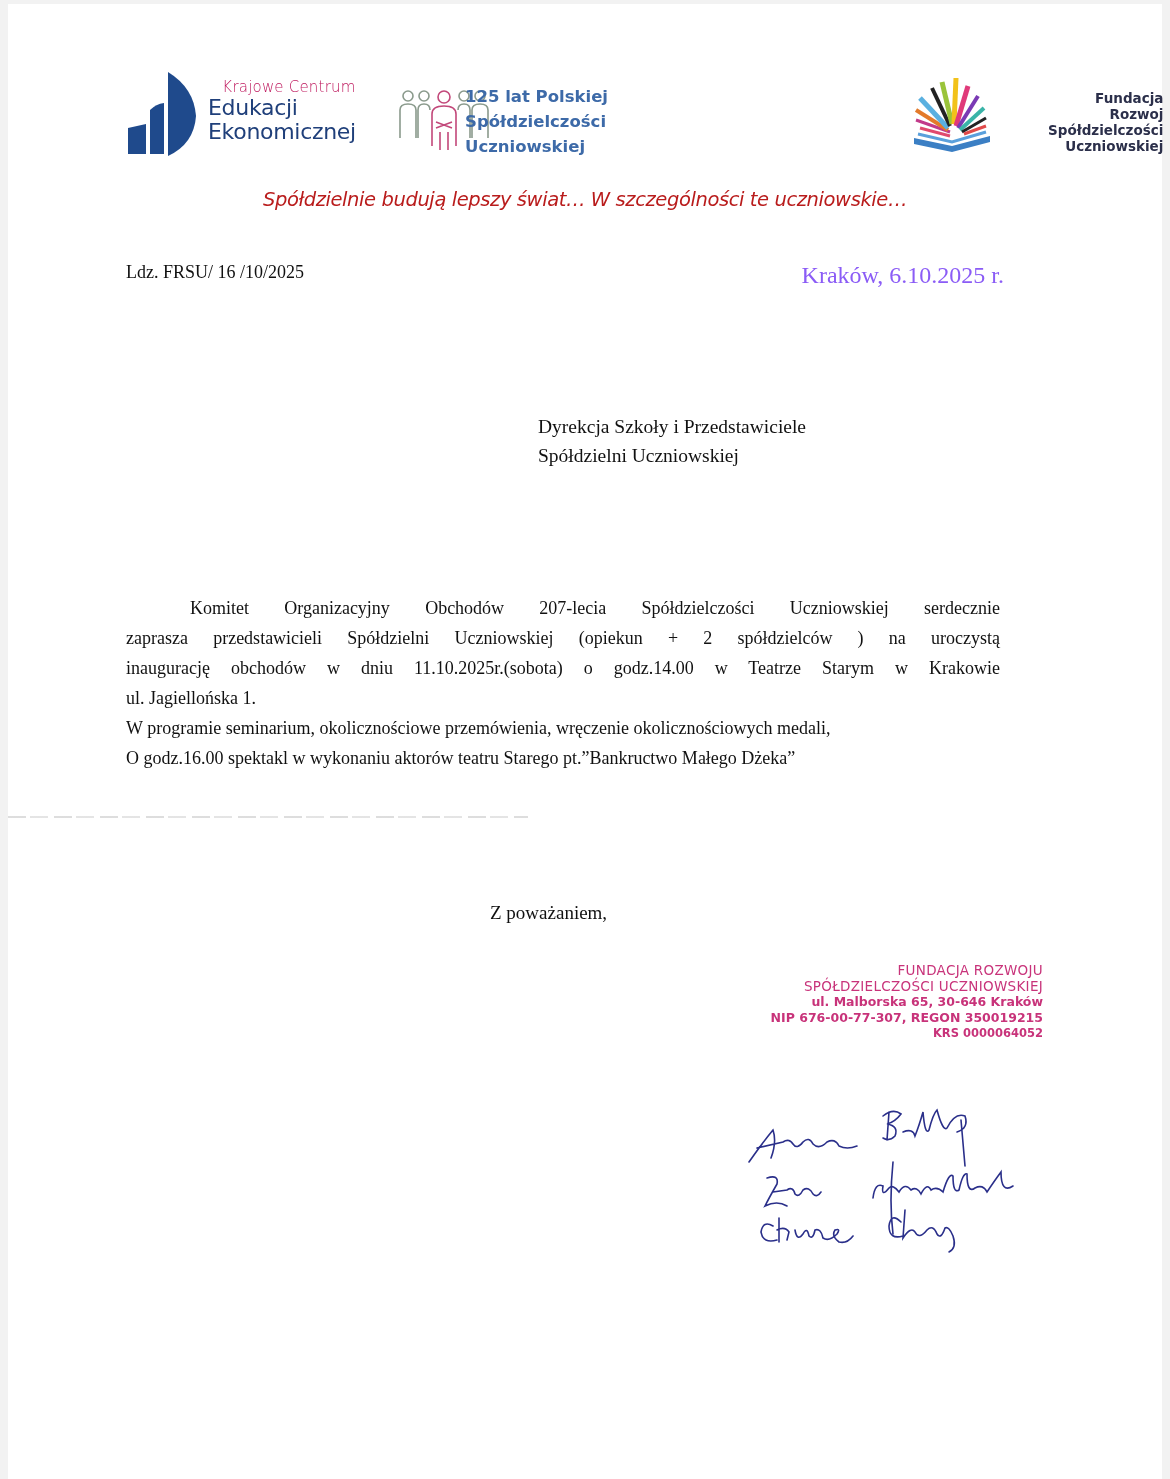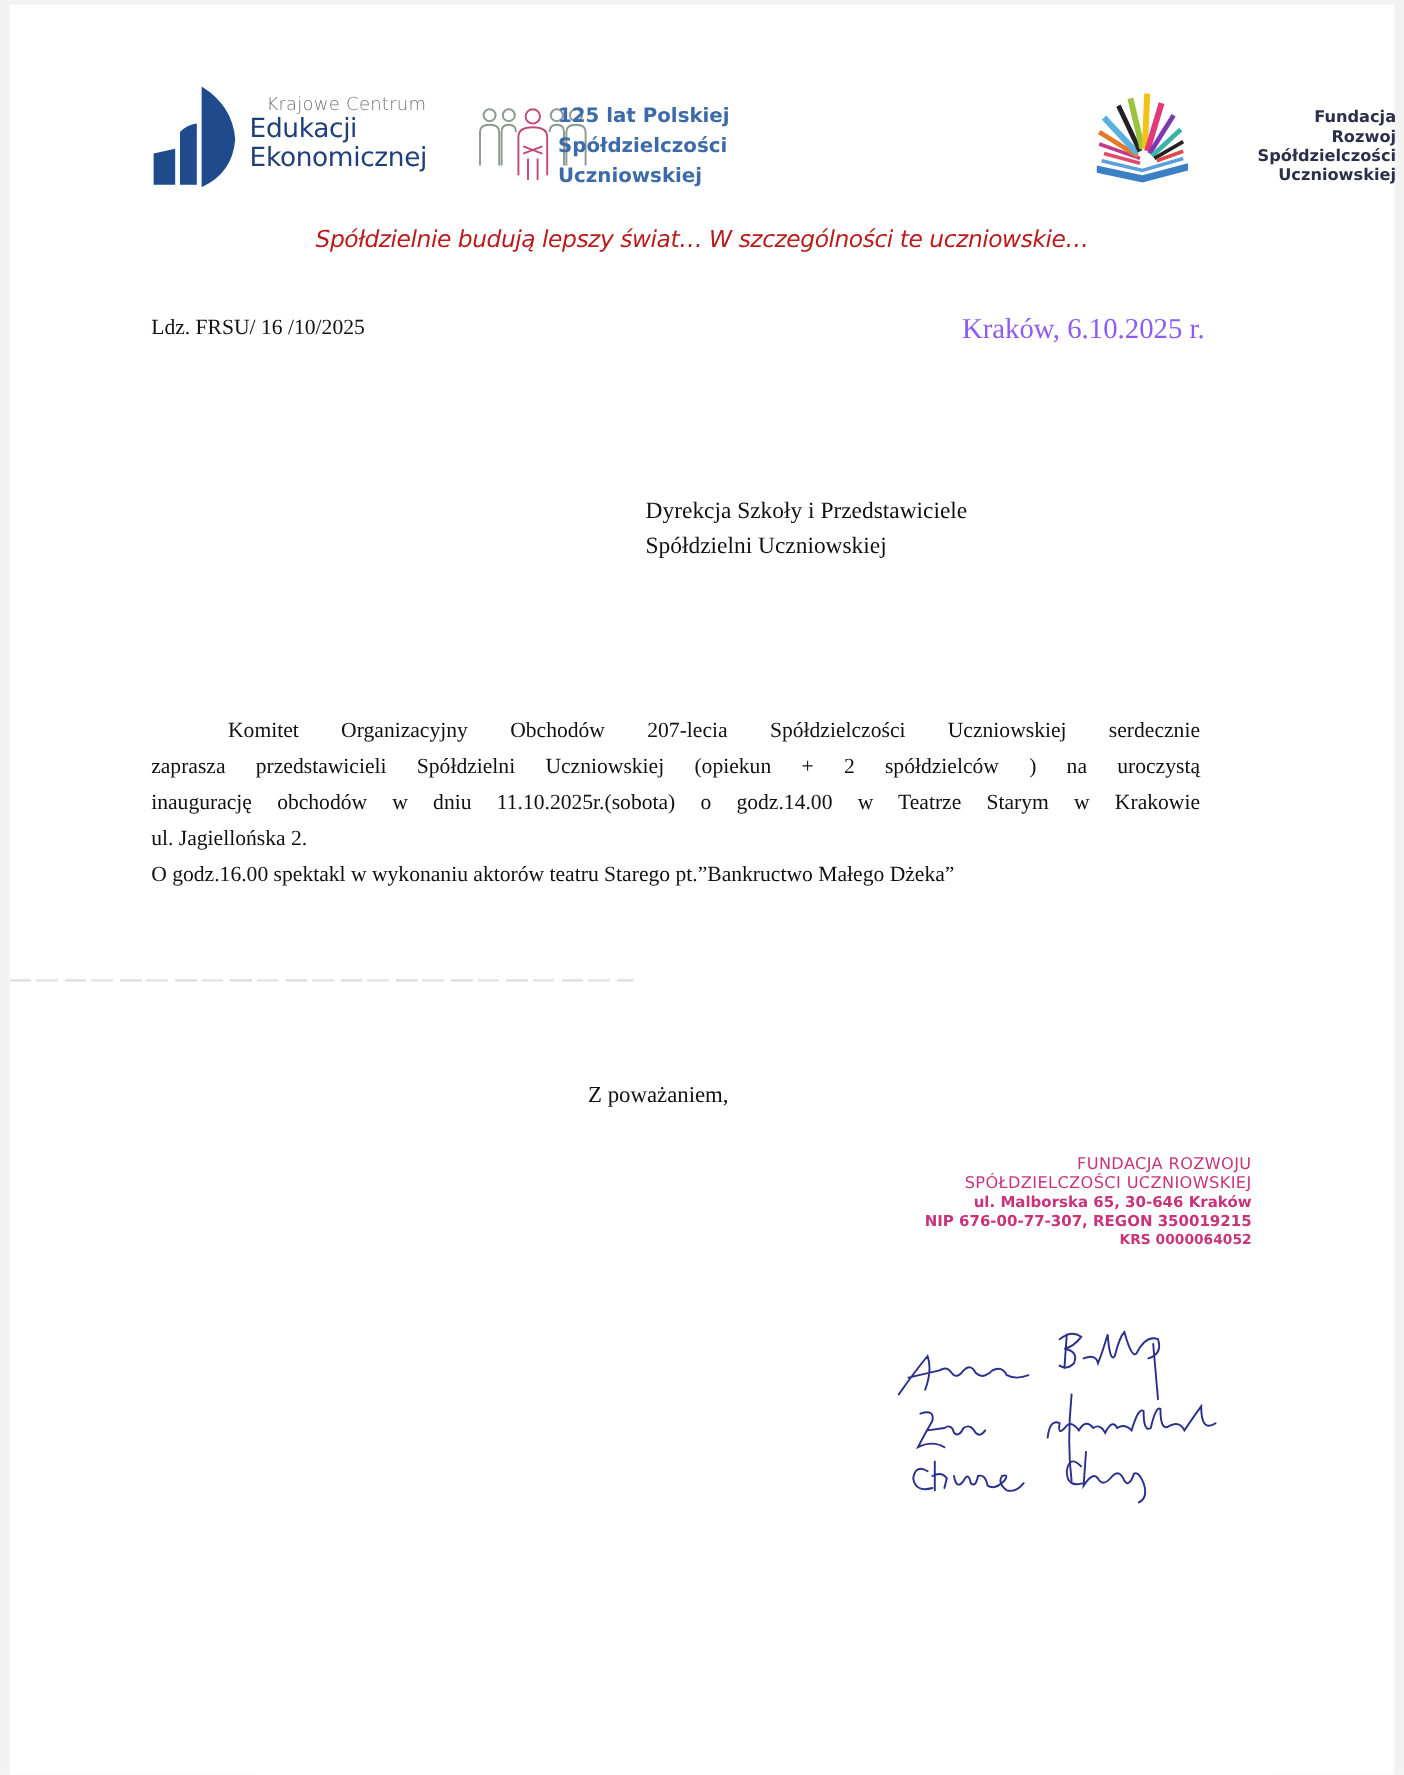--- a/index.html
+++ b/index.html
@@ -8,21 +8,21 @@
     font-family: "Liberation Serif", serif;
   }
   .page {
     position: absolute; left: 8px; top: 4px; width: 1154px; height: 1475px; background: #ffffff;
   }
   .abs { position: absolute; }
 
   
   .kcee-mark { left: 118px; top: 62px; width: 80px; height: 95px; }
   .kcee-text { left: 200px; top: 74px; color: #1f3f7a; font-family: "DejaVu Sans", sans-serif; text-align: center; }
-  .kcee-line1 { font-size: 15px; font-weight: 300; color: #737373; letter-spacing: 0.2px; display:block; margin-left: 14px; text-align:left;}
+  .kcee-line1 { font-size: 15px; font-weight: 300; color: #be185d; letter-spacing: 0.2px; display:block; margin-left: 14px; text-align:center;}
   .kcee-line2 { font-size: 22px; line-height: 24px; display:block; text-align:left; letter-spacing: -0.3px;}
   .kcee-line3 { font-size: 22px; line-height: 24px; display:block; text-align:right; letter-spacing: -0.3px;}
 
   
   .people { left: 390px; top: 84px; width: 92px; height: 66px; }
   .l125-text { left: 457px; top: 80px; color: #3d6aa8; font-family: "DejaVu Sans", sans-serif; font-weight: bold; font-size: 16.5px; line-height: 25px; }
 
   
   .book { left: 898px; top: 70px; width: 92px; height: 80px; }
   .frsu-text { left: 1040px; top: 86px; color: #2b2f4a; font-family: "DejaVu Sans", sans-serif; font-weight: bold; font-size: 13.5px; line-height: 16px; text-align: right; }
@@ -120,21 +120,22 @@
 
   <div class="abs addressee">
     <div>Dyrekcja Szkoły i Przedstawiciele</div>
     <div>Spółdzielni Uczniowskiej</div>
   </div>
 
   <div class="abs body-text">
     <p class="justify indent">Komitet Organizacyjny Obchodów 207-lecia Spółdzielczości Uczniowskiej serdecznie</p>
     <p class="justify">zaprasza przedstawicieli Spółdzielni Uczniowskiej (opiekun + 2 spółdzielców ) na uroczystą</p>
     <p class="justify">inaugurację obchodów w dniu 11.10.2025r.(sobota) o godz.14.00 w Teatrze Starym   w Krakowie</p>
-    <p>ul. Jagiellońska 2.</p>
+    <p>ul. Jagiellońska 1.</p>
+    <p>W programie seminarium, okolicznościowe przemówienia, wręczenie  okolicznościowych medali,</p>
     <p>O godz.16.00 spektakl w wykonaniu aktorów teatru Starego pt.”Bankructwo Małego Dżeka”</p>
   </div>
 
   <div class="abs scanline"></div>
 
   <div class="abs closing">Z poważaniem,</div>
 
   <div class="abs stamp">
     <span class="s1">FUNDACJA ROZWOJU</span>
     <span class="s1">SPÓŁDZIELCZOŚCI UCZNIOWSKIEJ</span>

